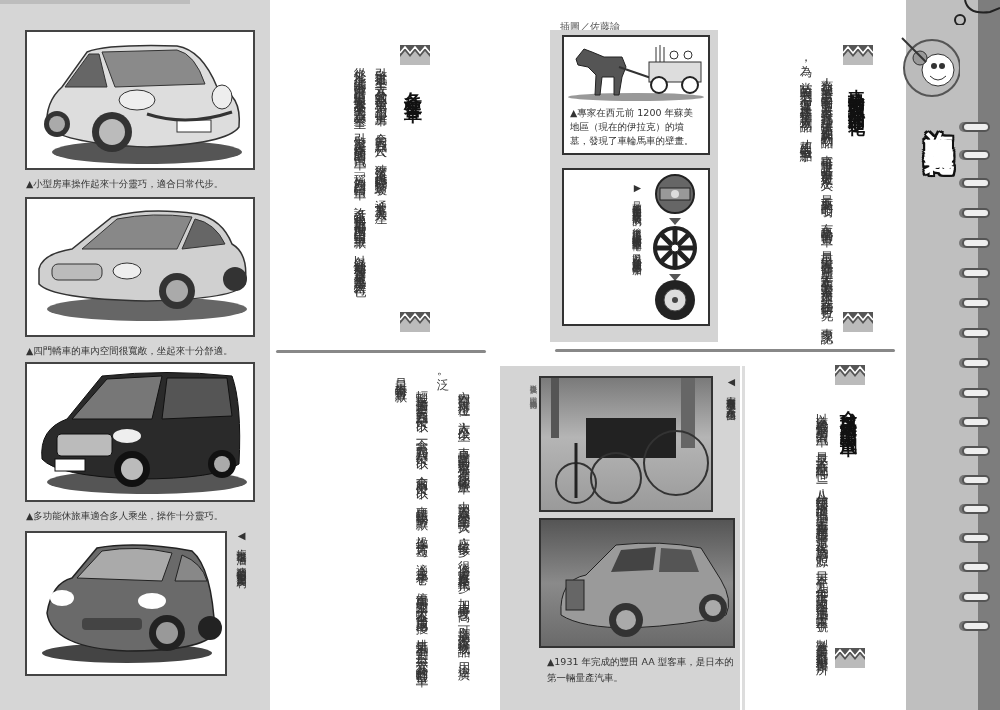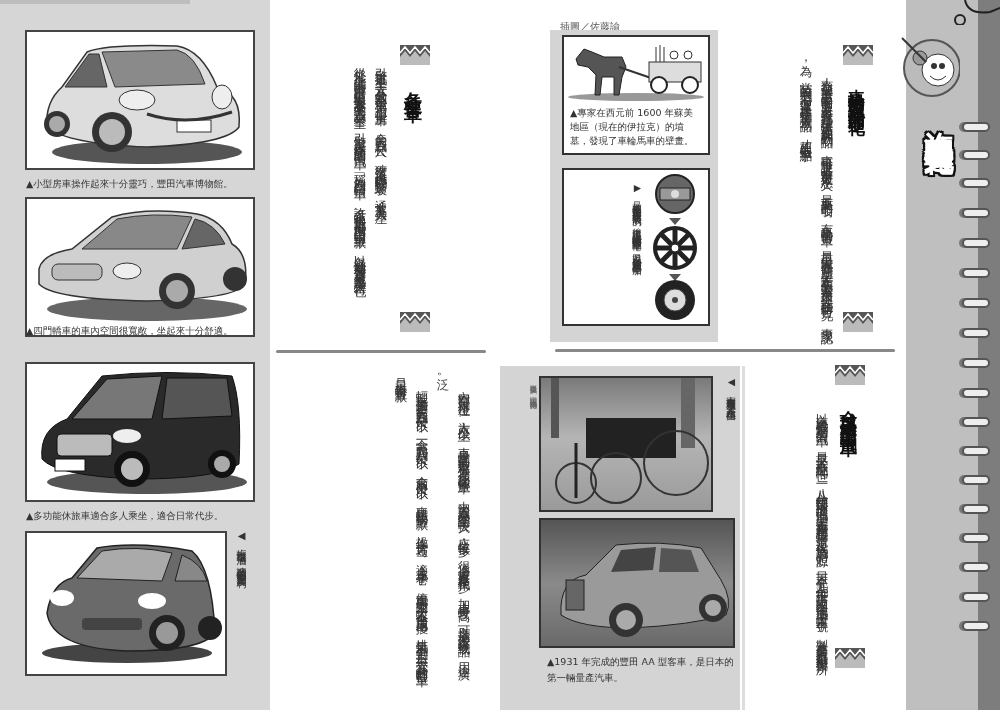--- a/index.html
+++ b/index.html
@@ -47,53 +47,53 @@
     <ellipse cx="110" cy="68" rx="18" ry="10" fill="#eee" stroke="#333"></ellipse>
     <ellipse cx="195" cy="65" rx="10" ry="12" fill="#eee" stroke="#333"></ellipse>
     <rect x="150" y="88" width="34" height="12" fill="#fff" stroke="#333"></rect>
     <path d="M120 82 Q160 95 205 80" fill="none" stroke="#333" stroke-width="3"></path>
     <circle cx="85" cy="100" r="20" fill="#333"></circle>
       <circle cx="85" cy="100" r="13" fill="#bbb"></circle>
     <circle cx="30" cy="92" r="13" fill="#333"></circle>
       <circle cx="30" cy="92" r="8" fill="#aaa"></circle>
   </svg>
 </div>
-<div class="car-caption" style="top:178px;">▲小型房車操作起來十分靈巧，豐田汽車博物館。</div>
+<div class="car-caption" style="top:178px;">▲小型房車操作起來十分靈巧，適合日常代步。</div>
 
 <div class="car-frame" style="top:197px;height:140px;">
   <svg width="230" height="140" viewBox="0 0 230 140">
     <ellipse cx="120" cy="110" rx="100" ry="12" fill="#666"></ellipse>
     <path d="M12 70 Q15 55 45 50 L85 18 Q120 8 170 15 Q195 20 205 45 Q222 55 218 85 Q210 100 120 102 Q25 100 12 85Z" fill="#d0d0d0" stroke="#333" stroke-width="1.5"></path>
     <path d="M55 50 L90 20 Q125 13 165 18 L150 50Z" fill="#888" stroke="#333"></path>
     <path d="M155 50 L168 20 Q188 24 198 45Z" fill="#666" stroke="#333"></path>
     <rect x="25" y="65" width="50" height="16" rx="6" fill="#bbb" stroke="#333"></rect>
     <ellipse cx="100" cy="72" rx="14" ry="8" fill="#eee" stroke="#333"></ellipse>
     <circle cx="150" cy="92" r="18" fill="#333"></circle>
       <circle cx="150" cy="92" r="11" fill="#aaa"></circle>
     <circle cx="208" cy="80" r="12" fill="#333"></circle>
   </svg>
 </div>
-<div class="car-caption" style="top:325px;">▲四門轎車的車內空間很寬敞，坐起來十分舒適。</div>
+<div class="car-caption" style="top:345px;">▲四門轎車的車內空間很寬敞，坐起來十分舒適。</div>
 
 <div class="car-frame" style="top:362px;height:140px;">
   <svg width="230" height="140" viewBox="0 0 230 140">
     <ellipse cx="120" cy="118" rx="100" ry="12" fill="#555"></ellipse>
     <path d="M15 95 Q12 65 40 55 L75 12 Q140 5 205 12 Q215 40 212 100 Q190 115 110 115 Q30 112 15 95Z" fill="#2a2a2a" stroke="#111"></path>
     <path d="M45 55 L80 15 L135 12 L125 55Z" fill="#777" stroke="#111"></path>
     <path d="M135 55 L140 14 L200 14 L205 52Z" fill="#555" stroke="#111"></path>
     <rect x="30" y="70" width="55" height="22" rx="4" fill="#bbb" stroke="#111"></rect>
     <rect x="28" y="95" width="30" height="12" fill="#fff" stroke="#111"></rect>
     <ellipse cx="100" cy="72" rx="14" ry="7" fill="#eee"></ellipse>
     <circle cx="105" cy="105" r="18" fill="#111"></circle>
       <circle cx="105" cy="105" r="11" fill="#bbb"></circle>
     <circle cx="195" cy="100" r="14" fill="#111"></circle>
       <circle cx="195" cy="100" r="8" fill="#aaa"></circle>
   </svg>
 </div>
-<div class="car-caption" style="top:510px;">▲多功能休旅車適合多人乘坐，適合日常代步。</div>
+<div class="car-caption" style="top:510px;">▲多功能休旅車適合多人乘坐，操作十分靈巧。</div>
 
 <div class="car-frame" style="top:531px;height:145px;width:202px;">
   <svg width="202" height="145" viewBox="0 0 202 145">
     <ellipse cx="100" cy="120" rx="85" ry="10" fill="#444"></ellipse>
     <path d="M20 80 Q25 50 45 45 L70 15 Q110 8 165 18 Q185 35 188 100 Q175 118 100 118 Q25 115 20 80Z" fill="#6a6a6a" stroke="#222" stroke-width="1.5"></path>
     <path d="M50 45 L75 18 Q110 12 145 20 L135 48Z" fill="#aaa" stroke="#222"></path>
     <path d="M148 48 L155 22 Q175 30 180 48Z" fill="#888" stroke="#222"></path>
     <ellipse cx="35" cy="65" rx="12" ry="8" fill="#fff"></ellipse>
     <ellipse cx="125" cy="68" rx="14" ry="8" fill="#fff"></ellipse>
     <rect x="55" y="85" width="60" height="12" rx="4" fill="#444"></rect>
@@ -134,21 +134,21 @@
     <ellipse cx="72" cy="60" rx="68" ry="4" fill="#999"></ellipse>
     <path d="M12 22 L20 12 L28 15 L40 20 L58 20 L62 30 L58 40 L55 58 L50 58 L50 40 L38 40 L36 58 L31 58 L32 38 L24 30 L14 28Z" fill="#555" stroke="#222"></path>
     <line x1="55" y1="30" x2="90" y2="42" stroke="#333" stroke-width="2"></line>
     <rect x="85" y="25" width="52" height="20" fill="#ddd" stroke="#333"></rect>
     <circle cx="95" cy="48" r="8" fill="#fff" stroke="#222" stroke-width="2"></circle>
     <circle cx="126" cy="48" r="8" fill="#fff" stroke="#222" stroke-width="2"></circle>
     <circle cx="110" cy="18" r="4" fill="#fff" stroke="#333"></circle>
       <circle cx="124" cy="18" r="4" fill="#fff" stroke="#333"></circle>
     <path d="M92 25 L92 10 M96 25 L96 8 M100 25 L100 10" stroke="#333"></path>
   </svg>
-  <div style="font-size:9.5px;line-height:14px;padding:0 6px;color:#333;">▲專家在西元前 1600 年蘇美地區（現在的伊拉克）的墳墓，發現了車輪馬車的壁畫。</div>
+  <div style="font-size:9.5px;line-height:14px;padding:0 6px;color:#333;">▲專家在西元前 1200 年蘇美地區（現在的伊拉克）的墳墓，發現了車輪馬車的壁畫。</div>
 </div>
 
 <div class="box" style="left:562px;top:168px;width:148px;height:158px;">
   <div class="vcap" style="left:10px;top:12px;height:140px;width:70px;font-size:9.5px;">▶最初的車輪是由三片板子組裝而成的，後來出現了鑲嵌鐵輪的輻條型車輪，以及現在普遍使用的橡膠輪胎。</div>
   <svg style="position:absolute;left:82px;top:2px;" width="58" height="150" viewBox="0 0 58 150">
     <circle cx="29" cy="22" r="19" fill="#666" stroke="#222" stroke-width="2"></circle>
     <rect x="14" y="16" width="30" height="12" fill="#999" stroke="#222"></rect>
     <circle cx="29" cy="22" r="4" fill="#ddd"></circle>
     <path d="M23 46 L35 46 L29 53Z" fill="#555"></path>
     <circle cx="29" cy="76" r="20" fill="#fff" stroke="#222" stroke-width="4"></circle>

